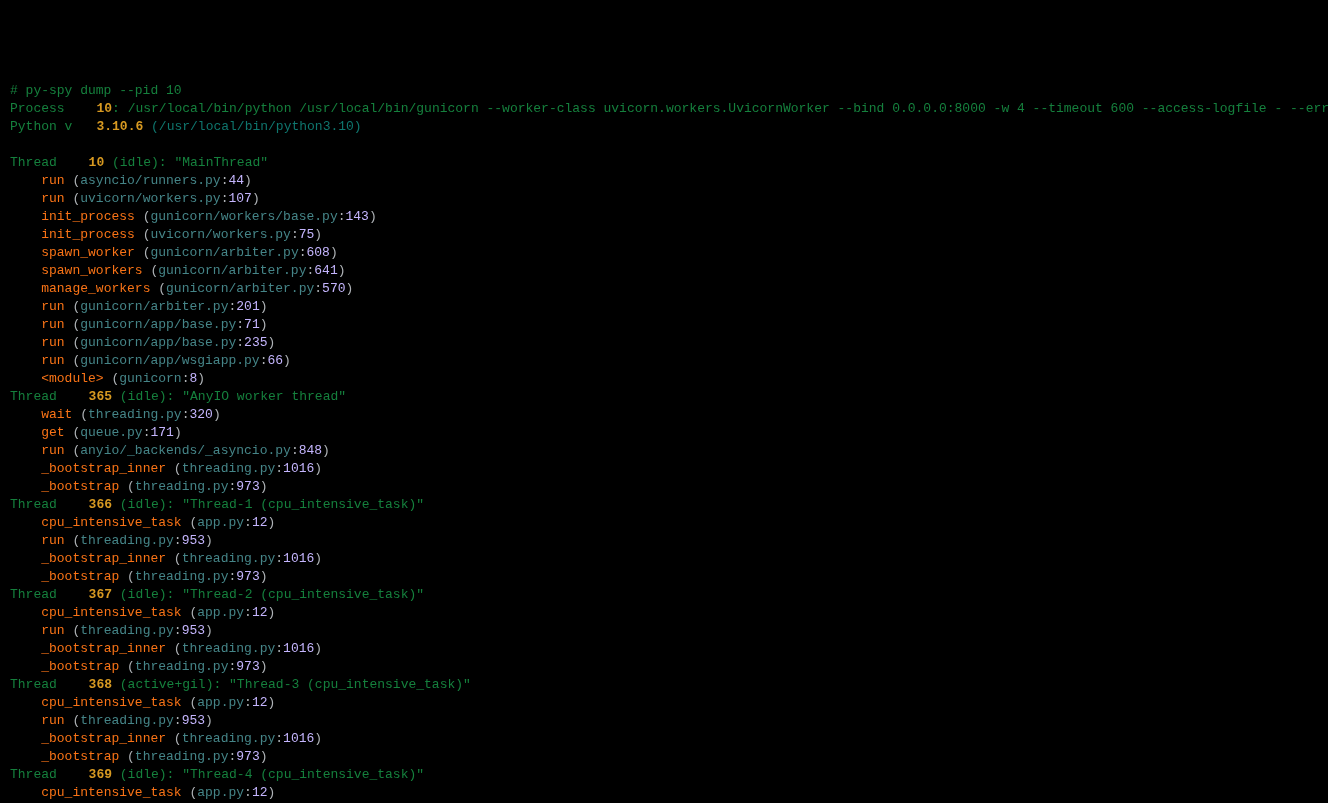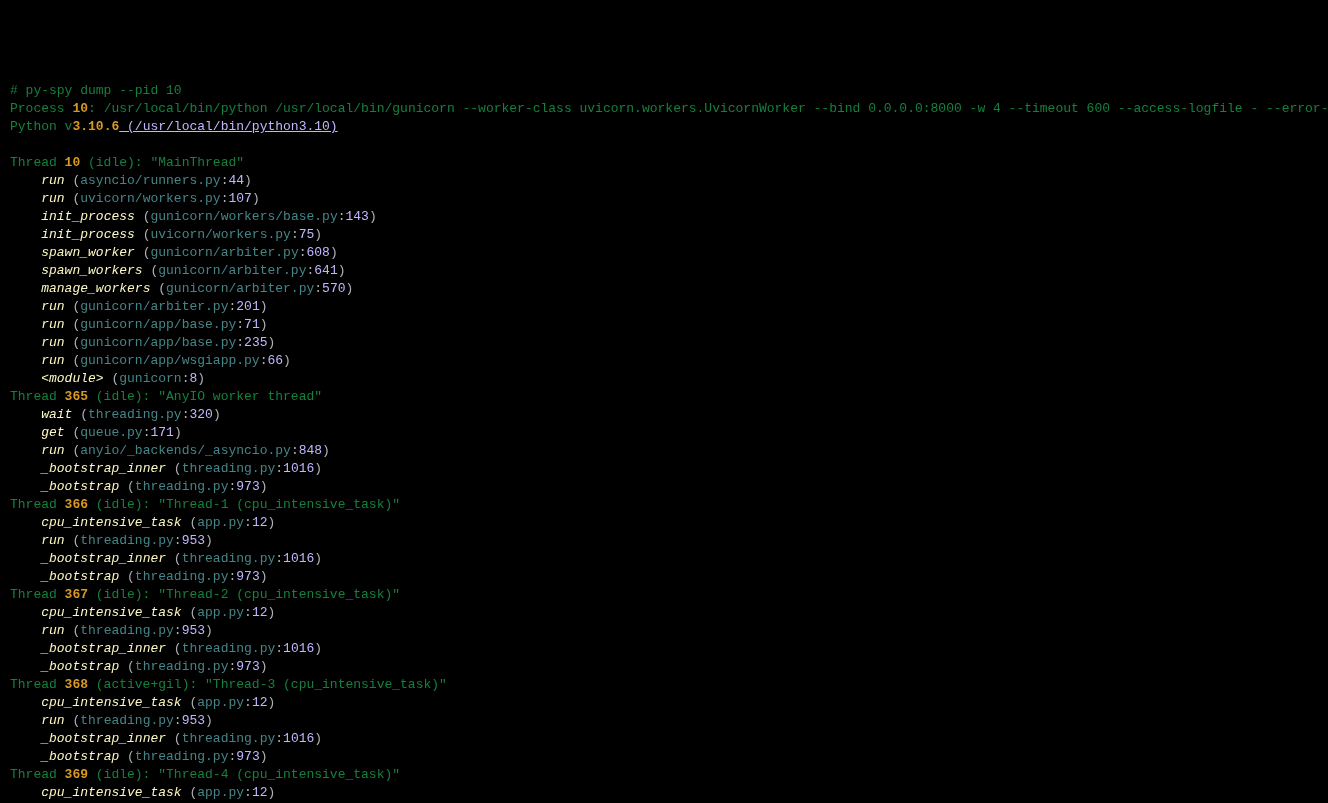--- a/index.html
+++ b/index.html
@@ -21,28 +21,27 @@
     }
     .line {
       display: block;
     }
     .prompt {
       color: #15803d;
     }
     .orange {
       color: #d79921;
       font-weight: bold;
+      margin-left: 24px;
     }
     .gray {
-      color: #c4b5fd;
-      text-decoration: underline;
+      color: #0f766e;
     }
     .func {
-      color: #fef9c3;
-      font-style: italic;
+      color: #f97316;
     }
     .paren {
       color: #aeb2b6;
     }
     .path {
       color: #458588;
     }
     .colon {
       color: #aeb2b6;
     }

